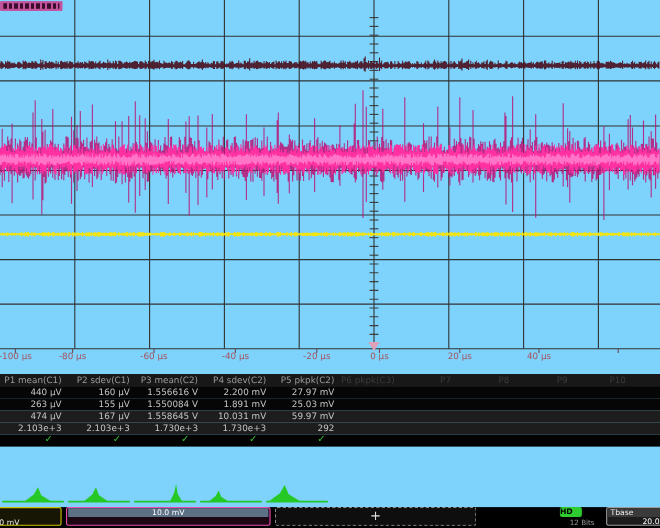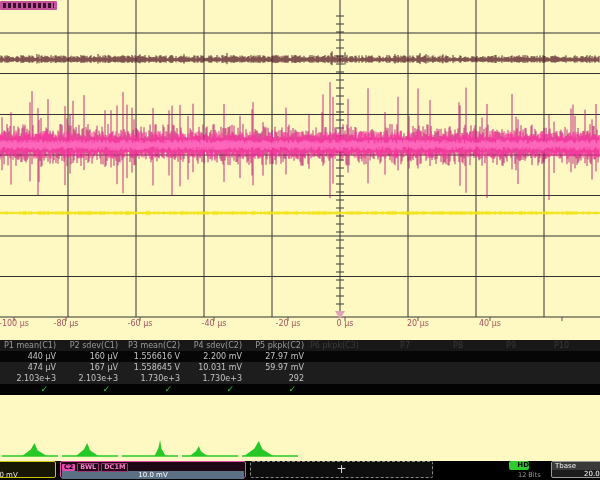--- a/index.html
+++ b/index.html
@@ -1,16 +1,16 @@
 <!DOCTYPE html>
 <html><head>
 <meta charset="utf-8">
 <style>
   html,body{margin:0;padding:0;background:#000;}
-  .screen{position:relative;width:600px;height:480px;background:#fef9c3;overflow:hidden;
+  .screen{position:relative;width:600px;height:480px;background:#7dd3fc;overflow:hidden;
           font-family:"DejaVu Sans",sans-serif;}
   
   .plot{position:absolute;left:0;top:0;width:600px;height:332px;}
   .plot svg{position:absolute;left:0;top:0;}
   .trace-label-badge{position:absolute;left:0;top:1px;width:57px;height:9px;
       background:#c4539e;border-radius:1px;
       background-image:repeating-linear-gradient(90deg, rgba(35,0,25,.85) 0 3px, rgba(196,83,158,0) 3px 5px);
       background-size:90% 60%;background-repeat:no-repeat;background-position:3px 2px;}
   .axis-label{position:absolute;top:319px;transform:translateX(-50%);
       font-size:8px;line-height:10px;color:#a85360;white-space:nowrap;}
@@ -37,21 +37,21 @@
   .chip{font-size:6.5px;line-height:7px;font-weight:bold;padding:0 2px;border-radius:1px;}
   .valrow{height:8px;font-size:7px;line-height:8px;color:#e8e8e8;text-align:center;}
   .c1box{left:-50px;width:106px;border:1px solid #cfc400;background:#171503;}
   .c2box{left:60px;width:186px;border:1px solid #e84cb0;background:#1c0713;}
   .c2box .c2chip{background:#e84cb0;color:#000;}
   .c2box .cochip{color:#ff7fd0;border:1px solid #a03578;background:#240a18;}
   .c2box .valrow{background:#5d7186;margin:0 1px;color:#fff;}
   .addbox{left:250px;width:183px;height:17px;border:1px dashed #8a8a8a;background:#0e0e0e;
       color:#ddd;text-align:center;font-size:12px;line-height:15px;}
   .hdbadge{position:absolute;left:509px;top:0;width:20px;height:9px;background:#2ecc2e;
-      color:#000;font-size:7px;line-height:9px;font-weight:bold;text-align:right;border-radius:2px;}
+      color:#000;font-size:7px;line-height:9px;font-weight:bold;text-align:left;border-radius:2px;}
   .hdsub{position:absolute;left:518px;top:10px;width:38px;font-size:6.5px;line-height:8px;
       color:#9a9a9a;text-align:left;}
   .tbasebox{left:551px;width:70px;border:1px solid #9a9a9a;background:#1c1c1c;}
   .tbasebox .tblabel{display:block;font-size:7px;line-height:8px;color:#eee;padding-left:3px;background:#3a3a3a;}
   .tbasebox .tbval{display:block;font-size:7px;line-height:8px;color:#fff;padding-left:32px;}
 </style>
 </head>
 <body>
 
 <div class="screen">
@@ -163,20 +163,33 @@
         <div class="tcell">1.556616 V</div>
         <div class="tcell">2.200 mV</div>
         <div class="tcell">27.97 mV</div>
         <div class="tcell n"></div>
         <div class="tcell n"></div>
         <div class="tcell n"></div>
         <div class="tcell n"></div>
         <div class="tcell n"></div>
         <div class="tcell n"></div>
       </div>
+      <div class="trow even">
+        <div class="tcell">263 µV</div>
+        <div class="tcell">155 µV</div>
+        <div class="tcell">1.550084 V</div>
+        <div class="tcell">1.891 mV</div>
+        <div class="tcell">25.03 mV</div>
+        <div class="tcell n"></div>
+        <div class="tcell n"></div>
+        <div class="tcell n"></div>
+        <div class="tcell n"></div>
+        <div class="tcell n"></div>
+        <div class="tcell n"></div>
+      </div>
       <div class="trow odd">
         <div class="tcell">474 µV</div>
         <div class="tcell">167 µV</div>
         <div class="tcell">1.558645 V</div>
         <div class="tcell">10.031 mV</div>
         <div class="tcell">59.97 mV</div>
         <div class="tcell n"></div>
         <div class="tcell n"></div>
         <div class="tcell n"></div>
         <div class="tcell n"></div>
@@ -238,25 +251,20 @@
 
     <div class="cbox c1box">
       <div class="toprow">
         
         
       </div>
       <div class="valrow">10.0 mV</div>
     </div>
 
     <div class="cbox c2box">
-      <div class="toprow">
-        <span class="chip c2chip">C2</span>
-        <span class="chip cochip">BWL</span>
-        <span class="chip cochip">DC1M</span>
-      </div>
       <div class="valrow">10.0 mV</div>
     </div>
 
     <div class="cbox addbox">+</div>
 
     <div class="hdbadge">HD</div>
     <div class="hdsub">12 Bits</div>
 
     <div class="cbox tbasebox">
       <span class="tblabel">Tbase</span>

